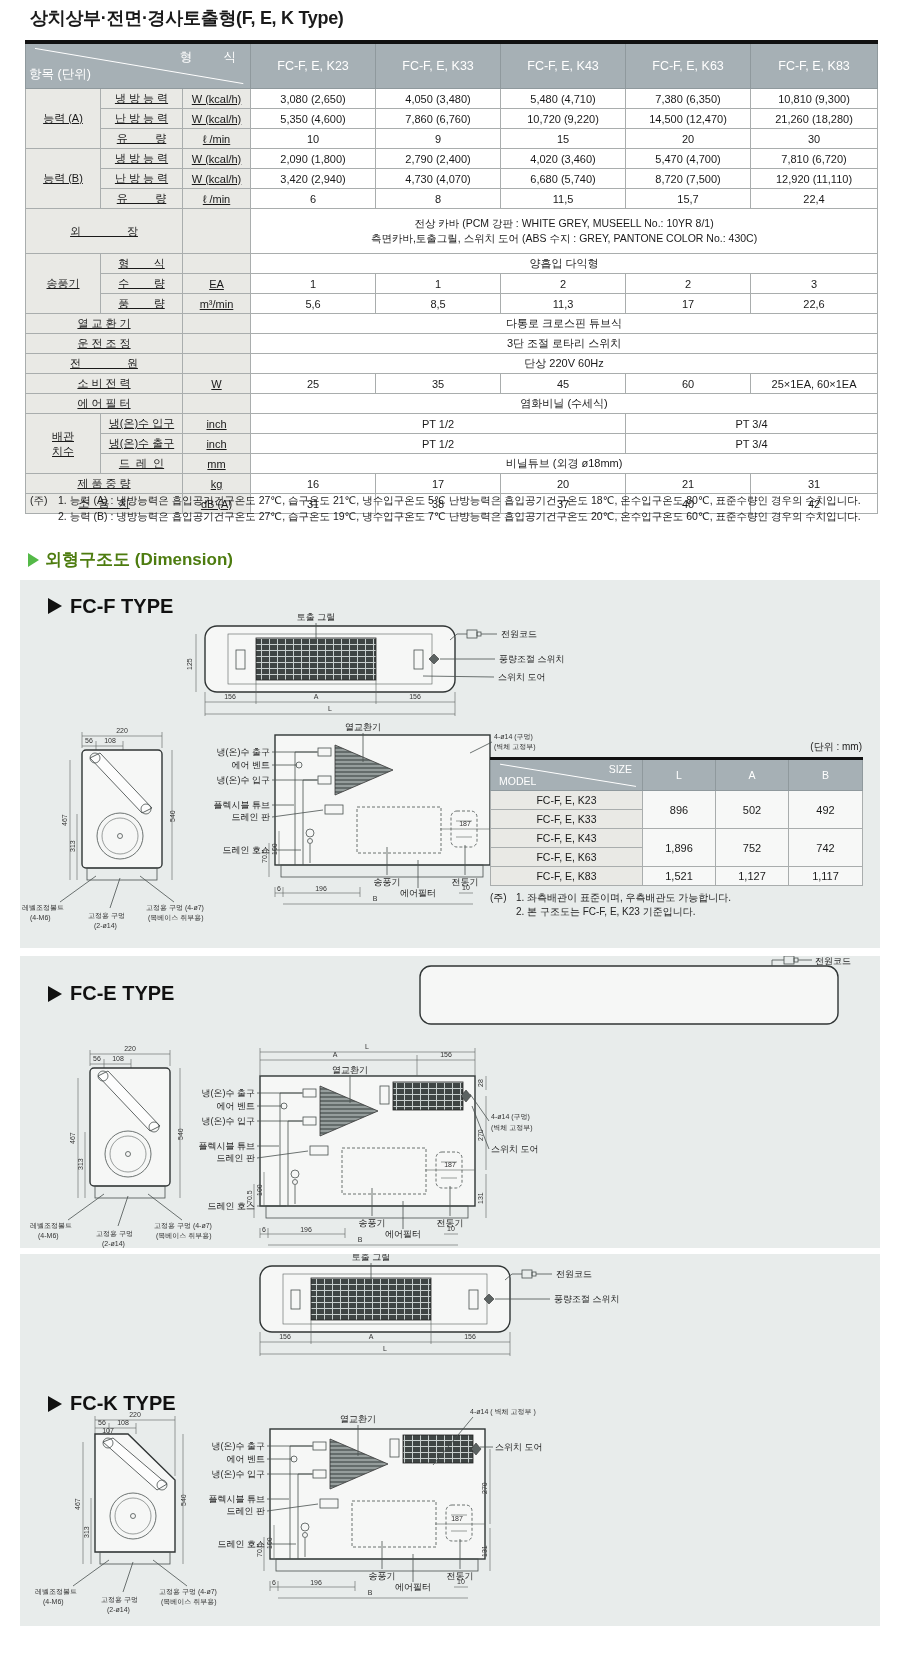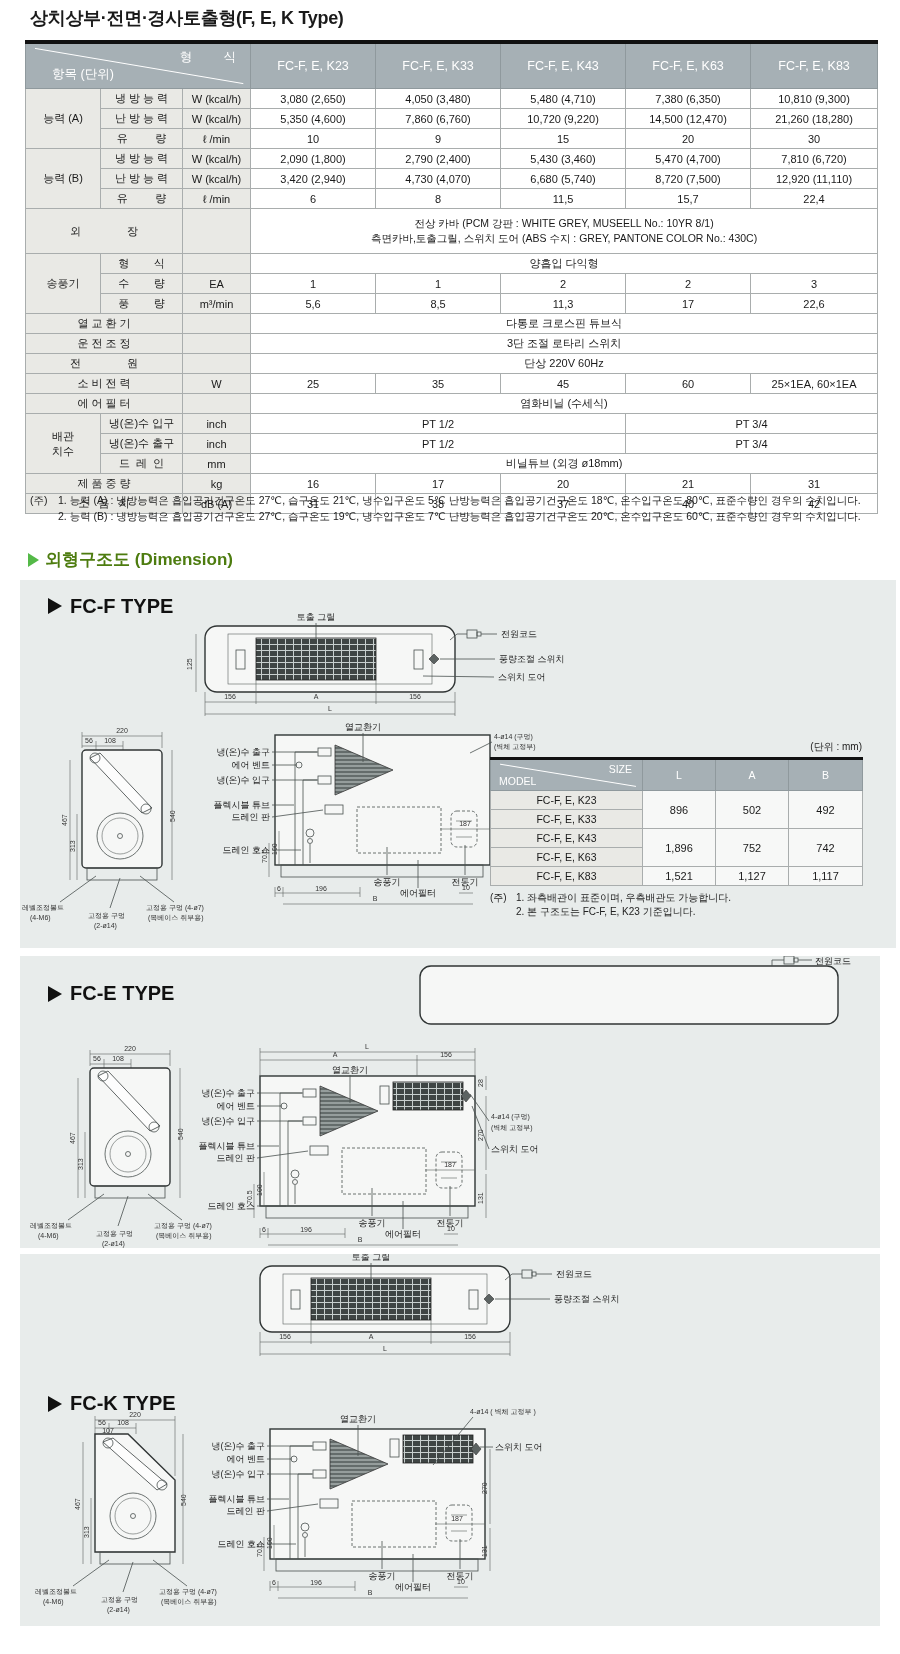--- a/index.html
+++ b/index.html
@@ -11,46 +11,46 @@
   #page-title{left:30px;top:6px;font-size:18px;font-weight:bold;letter-spacing:-0.3px;}
 
   
   #spec-wrap{left:25px;top:40px;}
   table.spec{border-collapse:collapse;table-layout:fixed;width:852px;
              border-top:4px solid #111;border-bottom:1.5px solid #444;}
   table.spec th,table.spec td{border:1px solid #a9adad;font-size:11px;height:19px;
              text-align:center;padding:0 2px;overflow:hidden;}
   table.spec thead th{background:#a6b0b5;color:#fff;font-weight:normal;font-size:12.5px;
              height:44px;border-color:#8f999d;}
-  table.spec td.g{background:#e9e9e5;white-space:pre;}
+  table.spec td.g{background:#e9e9e5;white-space:pre;text-decoration:underline;}
   table.spec td.v{background:#fff;}
   table.spec tr.sep td{border-top:1.5px solid #6d7474;}
   th.corner{position:relative;}
   th.corner svg{position:absolute;left:0;top:0;width:100%;height:100%;}
   th.corner .ct{position:absolute;top:5px;right:14px;white-space:pre;}
-  th.corner .cb{position:absolute;bottom:5px;left:26px;}
+  th.corner .cb{position:absolute;bottom:5px;left:3px;}
   td.ext div{line-height:15px;font-size:10.5px;}
   td.small{font-size:9px;}
 
   
   #spec-notes{left:30px;top:492px;width:845px;font-size:10.5px;line-height:16px;}
   #spec-notes .np{float:left;margin-right:6px;}
   #spec-notes .nl{display:block;margin-left:28px;}
   #spec-notes .np2{margin-left:28px;}
 
   
   #dim-section{left:28px;top:540px;font-size:17px;font-weight:bold;color:#4d7c0f;
                display:flex;align-items:center;margin-top:8px;}
   #dim-section .tri{width:0;height:0;border-left:11px solid #54b948;
                border-top:7px solid transparent;border-bottom:7px solid transparent;
                margin-right:6px;}
 
   
   .panel{left:20px;width:860px;background:#e8eceb;}
-  #panel-f{top:580px;height:368px;padding-left:16px;}
+  #panel-f{top:580px;height:368px;}
   #panel-e{top:956px;height:292px;}
   #panel-k{top:1254px;height:372px;text-align:center;}
   .panel svg{position:absolute;left:0;top:0;}
 
   svg text{font-family:"Liberation Sans","DejaVu Sans",sans-serif;}
   .ttl{font-size:20px;font-weight:bold;fill:#111;}
   .lbl{font-size:9px;fill:#1c1c1c;}
   .dim{font-size:7px;fill:#333;}
   .ln{stroke:#49504f;stroke-width:0.8;fill:none;}
   .lt{stroke:#303535;stroke-width:1.4;fill:none;}
@@ -137,21 +137,21 @@
   <td class="v">15</td>
   <td class="v">20</td>
   <td class="v">30</td>
 </tr>
 <tr class="sep">
   <td class="g" rowspan="3">능력 (B)</td>
   <td class="g">냉 방 능 력</td>
   <td class="g">W (kcal/h)</td>
   <td class="v">2,090 (1,800)</td>
   <td class="v">2,790 (2,400)</td>
-  <td class="v">5,430 (3,460)</td>
+  <td class="v">4,020 (3,460)</td>
   <td class="v">5,470 (4,700)</td>
   <td class="v">7,810 (6,720)</td>
 </tr>
 <tr>
   <td class="g">난 방 능 력</td>
   <td class="g">W (kcal/h)</td>
   <td class="v">3,420 (2,940)</td>
   <td class="v">4,730 (4,070)</td>
   <td class="v">6,680 (5,740)</td>
   <td class="v">8,720 (7,500)</td>

